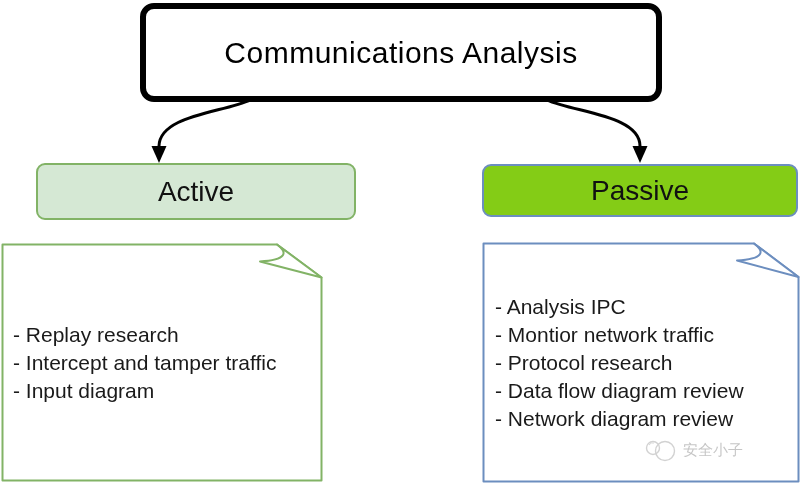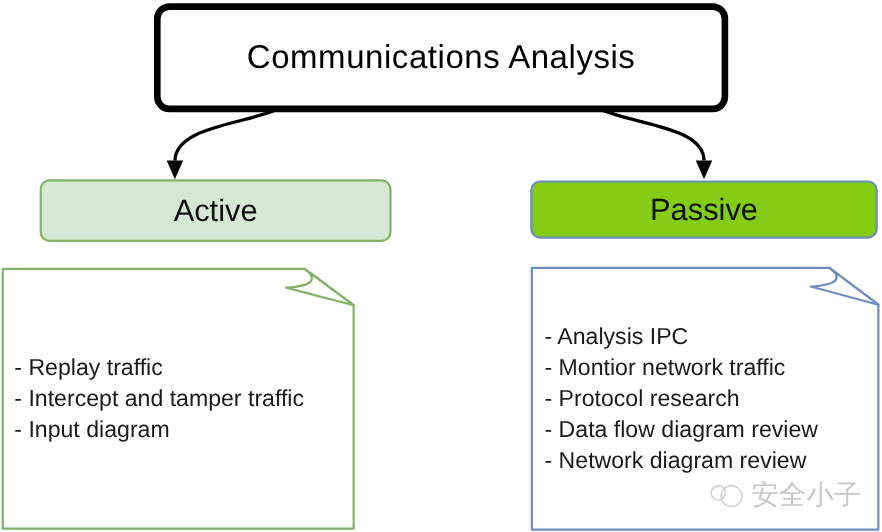--- a/index.html
+++ b/index.html
@@ -21,21 +21,21 @@
     font-size:21px;line-height:28px;color:#1a1a1a;white-space:nowrap;
   }
   .note-text-active{left:13px;top:244px;width:300px;height:237px;}
   .note-text-passive{left:495px;top:243px;width:300px;height:239px;}
   .edge{fill:none;stroke:#000;stroke-width:3;}
   .edge-head{fill:#000;stroke:none;}
   .gnote{fill:#ffffff;stroke:#82b366;stroke-width:2;stroke-linejoin:round;}
   .bnote{fill:#ffffff;stroke:#6c8ebf;stroke-width:2;stroke-linejoin:round;}
   .watermark{
     position:absolute;left:644px;top:436px;display:flex;align-items:center;gap:3px;
-    color:#c6c6c6;font-size:25px;line-height:26px;
+    color:#c6c6c6;font-size:15px;line-height:26px;
   }
   .wm-logo{flex:0 0 auto;}
 </style>
 </head>
 <body>
 
 <div class="stage">
 
   <svg class="layer" width="802" height="484" viewBox="0 0 802 484">
 
@@ -57,21 +57,21 @@
   </div>
 
   <div class="node branch branch-active">
     <span>Active</span>
   </div>
   <div class="node branch branch-passive">
     <span>Passive</span>
   </div>
 
   <div class="note-text note-text-active">
-    <div>- Replay traffic</div>
+    <div>- Replay research</div>
     <div>- Intercept and tamper traffic</div>
     <div>- Input diagram</div>
   </div>
 
   <div class="note-text note-text-passive">
     <div>- Analysis IPC</div>
     <div>- Montior network traffic</div>
     <div>- Protocol research</div>
     <div>- Data flow diagram review</div>
     <div>- Network diagram review</div>

